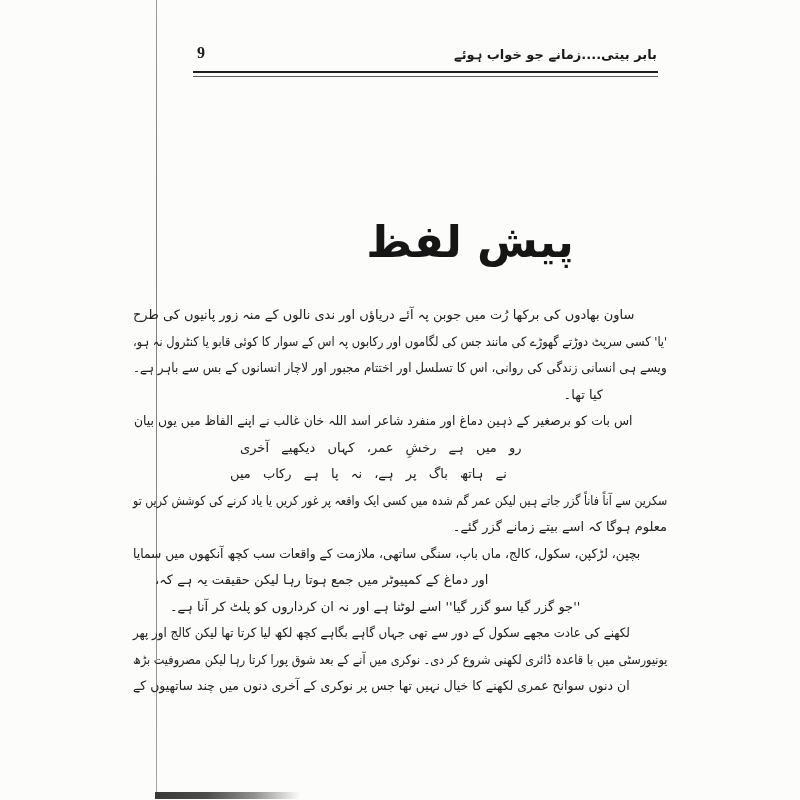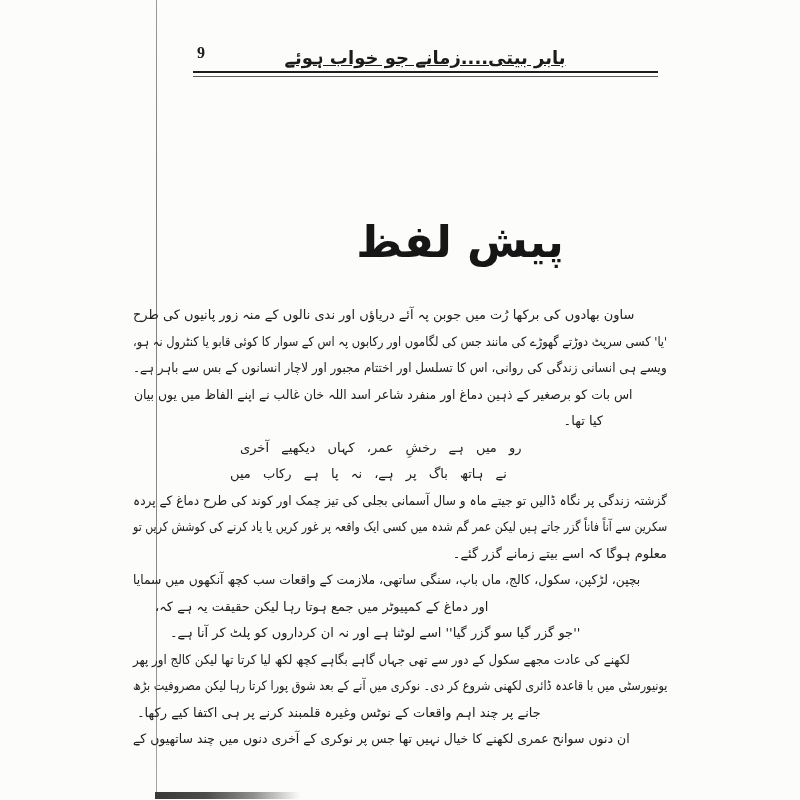--- a/index.html
+++ b/index.html
@@ -25,31 +25,30 @@
   }
 
   
   .page-number {
     position: absolute; left: 197px; top: 44px;
     font-family: "Liberation Serif", "DejaVu Serif", serif;
     font-weight: bold; font-size: 16px; color: #1c1c1c;
   }
   .running-title {
     position: absolute; left: 193px; top: 47px; width: 464px;
-    direction: rtl; text-align: center; 
-    font-size: 18px; font-weight: bold; color: #1b1b1b;
+    direction: rtl; text-align: right; 
+    font-size: 13px; font-weight: bold; color: #1b1b1b;
     white-space: nowrap;
-    text-decoration: underline;
   }
   .rule-thick { position: absolute; left: 193px; top: 71px; width: 465px; height: 2px; background: #1d1d1d; }
   .rule-thin  { position: absolute; left: 193px; top: 76px; width: 465px; height: 1px; background: #5a5a5a; }
 
   
   .heading {
-    position: absolute; left: 133px; top: 216px; width: 534px; height: 76px;
+    position: absolute; left: 143px; top: 216px; width: 534px; height: 76px;
     direction: rtl; text-align: center;
     font-size: 44px; font-weight: bold; color: #161616;
     transform: translateX(60px);
     letter-spacing: 1px;
   }
 
   
   .body-block {
     position: absolute; left: 133px; top: 302px; width: 534px;
     direction: rtl; font-size: 13px; color: #212121;
@@ -84,31 +83,29 @@
   <div class="running-title">بابر بیتی....زمانے جو خواب ہوئے</div>
   <div class="rule-thick"></div>
   <div class="rule-thin"></div>
 
   <div class="heading">پیش لفظ</div>
 
   <div class="body-block">
     <div class="line ind33"><span style="transform: scaleX(0.996024); transform-origin: 100% 50%;">ساون بھادوں کی برکھا رُت میں جوبن پہ آئے دریاؤں اور ندی نالوں کے منہ زور پانیوں کی طرح</span></div>
     <div class="line"><span style="transform: scaleX(0.87541); transform-origin: 100% 50%;">'یا' کسی سرپٹ دوڑتے گھوڑے کی مانند جس کی لگاموں اور رکابوں پہ اس کے سوار کا کوئی قابو یا کنٹرول نہ ہو،</span></div>
     <div class="line"><span style="transform: scaleX(0.917526); transform-origin: 100% 50%;">ویسے ہی انسانی زندگی کی روانی، اس کا تسلسل اور اختتام مجبور اور لاچار انسانوں کے بس سے باہر ہے۔</span></div>
+    <div class="line off-r64"><span>کیا تھا۔</span></div>
     <div class="line ind35"><span style="transform: scaleX(0.95229); transform-origin: 100% 50%;">اس بات کو برصغیر کے ذہین دماغ اور منفرد شاعر اسد اللہ خان غالب نے اپنے الفاظ میں یوں بیان</span></div>
-    <div class="line off-r64"><span>کیا تھا۔</span></div>
     <div class="line verse v1"><span>رو میں ہے رخشِ عمر، کہاں دیکھیے آخری</span></div>
     <div class="line verse v2"><span>نے ہاتھ باگ پر ہے، نہ پا ہے رکاب میں</span></div>
-    <div class="line"><span style="transform: scaleX(0.935201); transform-origin: 100% 50%;">گزشتہ زندگی پر نگاہ ڈالیں تو جیتے ماہ و سال آسمانی بجلی کی تیز چمک اور کوند کی طرح دماغ کے پردہ</span></div>
     <div class="line"><span style="transform: scaleX(0.843602); transform-origin: 100% 50%;">سکرین سے آناً فاناً گزر جاتے ہیں لیکن عمر گم شدہ میں کسی ایک واقعہ پر غور کریں یا یاد کرنے کی کوشش کریں تو</span></div>
     <div class="line flush-left off-l8"><span>معلوم ہوگا کہ اسے بیتے زمانے گزر گئے۔</span></div>
     <div class="line ind27"><span style="transform: scaleX(0.945896); transform-origin: 100% 50%;">بچپن، لڑکپن، سکول، کالج، ماں باپ، سنگی ساتھی، ملازمت کے واقعات سب کچھ آنکھوں میں سمایا</span></div>
     <div class="line flush-left off-l22"><span>اور دماغ کے کمپیوٹر میں جمع ہوتا رہا لیکن حقیقت یہ ہے کہ،</span></div>
     <div class="line flush-left off-l37"><span>''جو گزر گیا سو گزر گیا'' اسے لوٹنا ہے اور نہ ان کرداروں کو پلٹ کر آنا ہے۔</span></div>
     <div class="line ind37"><span style="transform: scaleX(0.910256); transform-origin: 100% 50%;">لکھنے کی عادت مجھے سکول کے دور سے تھی جہاں گاہے بگاہے کچھ لکھ لیا کرتا تھا لیکن کالج اور پھر</span></div>
     <div class="line"><span style="transform: scaleX(0.865478); transform-origin: 100% 50%;">یونیورسٹی میں با قاعدہ ڈائری لکھنی شروع کر دی۔ نوکری میں آنے کے بعد شوق پورا کرتا رہا لیکن مصروفیت بڑھ</span></div>
-    <div class="line flush-left off-l4"><span>جانے پر چند اہم واقعات کے نوٹس وغیرہ قلمبند کرنے پر ہی اکتفا کیے رکھا۔</span></div>
     <div class="line ind37"><span style="transform: scaleX(0.959459); transform-origin: 100% 50%;">ان دنوں سوانح عمری لکھنے کا خیال نہیں تھا جس پر نوکری کے آخری دنوں میں چند ساتھیوں کے</span></div>
   </div>
 
   <div class="bottom-shadow"></div>
 
 </div>
 
 </body></html>

